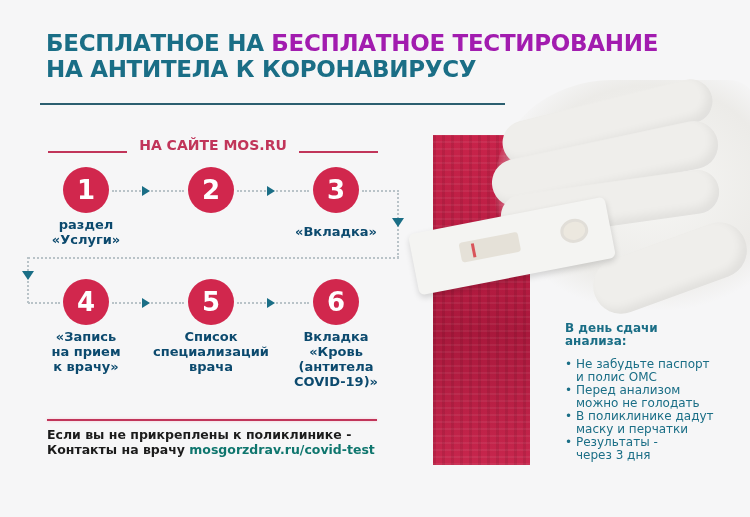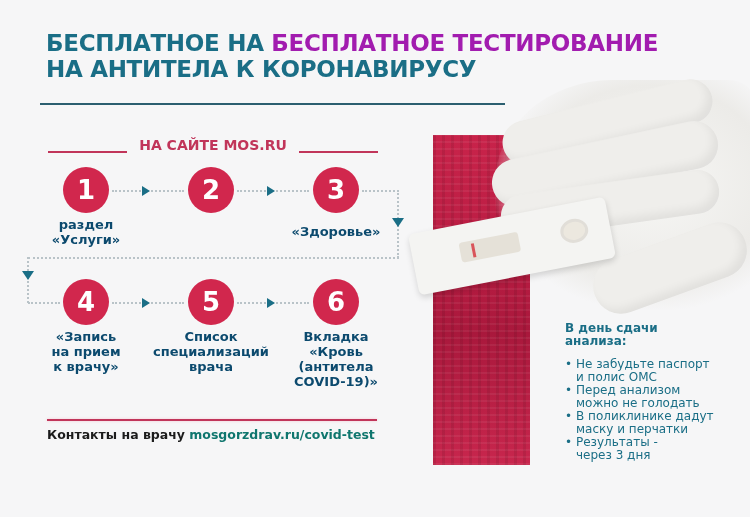--- a/index.html
+++ b/index.html
@@ -142,21 +142,21 @@
 <div class="step" style="left:21px; top:167px;">
   <div class="circle">1</div>
   <div class="step-label">раздел
 «Услуги»</div>
 </div>
 <div class="step" style="left:146px; top:167px;">
   <div class="circle">2</div>
 </div>
 <div class="step" style="left:271px; top:167px;">
   <div class="circle">3</div>
-  <div class="step-label" style="margin-top:11px;">«Здоровье»</div>
+  <div class="step-label" style="margin-top:11px;">«Вкладка»</div>
 </div>
 
 <div class="step" style="left:21px; top:279px;">
   <div class="circle">4</div>
   <div class="step-label">«Запись
 на прием
 к врачу»</div>
 </div>
 <div class="step" style="left:146px; top:279px;">
   <div class="circle">5</div>
@@ -167,20 +167,21 @@
 <div class="step" style="left:271px; top:279px;">
   <div class="circle">6</div>
   <div class="step-label">Вкладка
 «Кровь
 (антитела
 COVID-19)»</div>
 </div>
 
 <div class="pink-rule"></div>
 <div class="footer">
+  <div>Если вы не прикреплены к поликлинике -</div>
   <div>
     <span>Контакты на врачу </span><span class="link">mosgorzdrav.ru/covid-test</span>
   </div>
 </div>
 
 <div class="photo"></div>
 <div class="glove"></div>
 <div class="finger" style="left:500px; top:100px; width:215px; height:44px; transform:rotate(-14deg);"></div>
 <div class="finger" style="left:490px; top:140px; width:230px; height:48px; transform:rotate(-12deg);"></div>
 <div class="finger" style="left:500px; top:182px; width:220px; height:44px; transform:rotate(-8deg);"></div>

